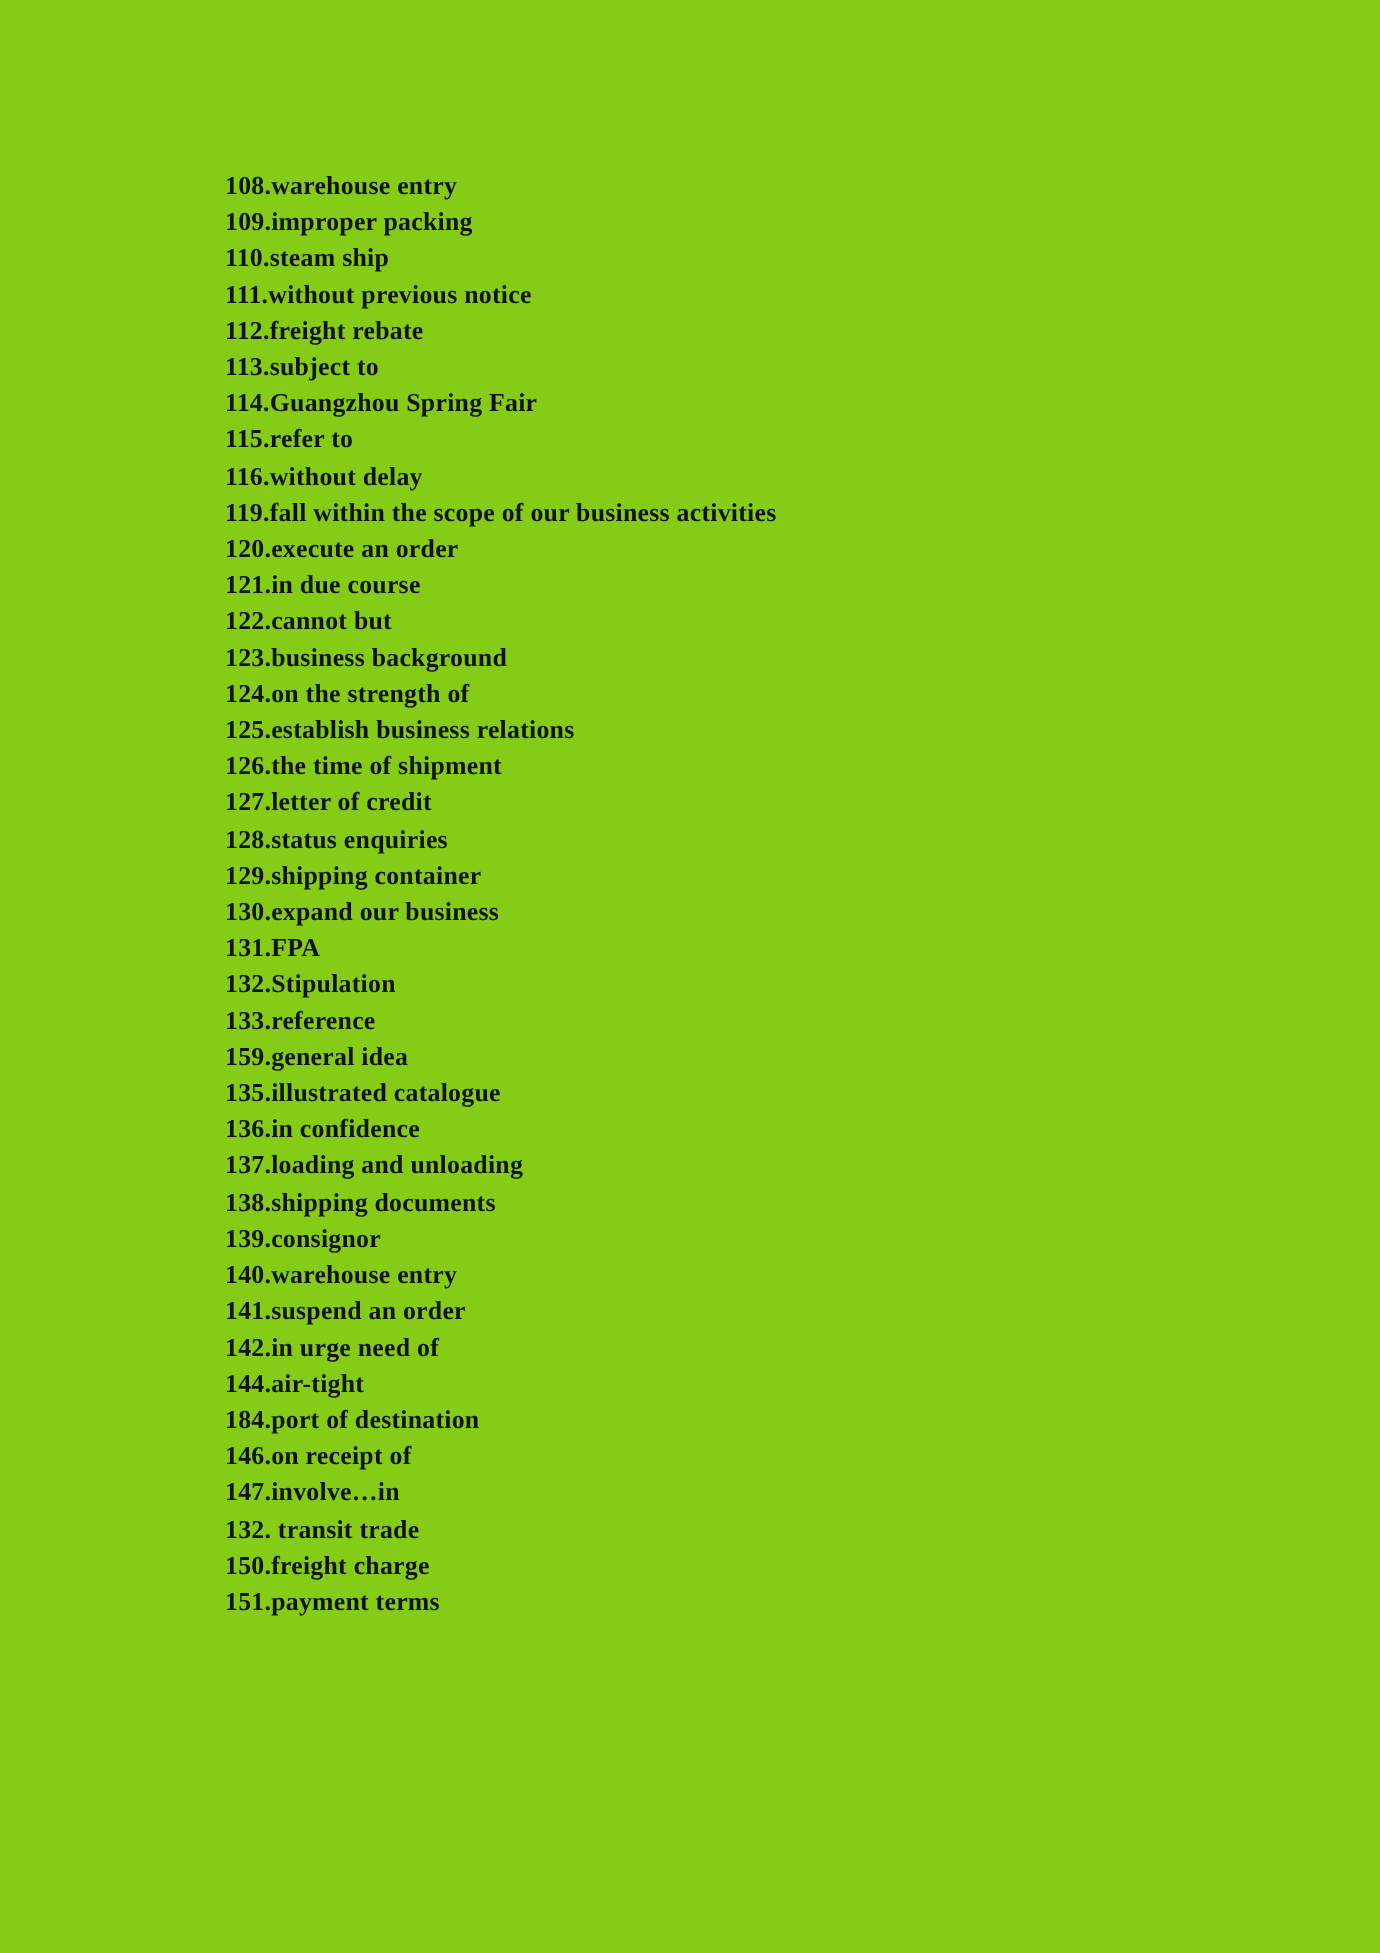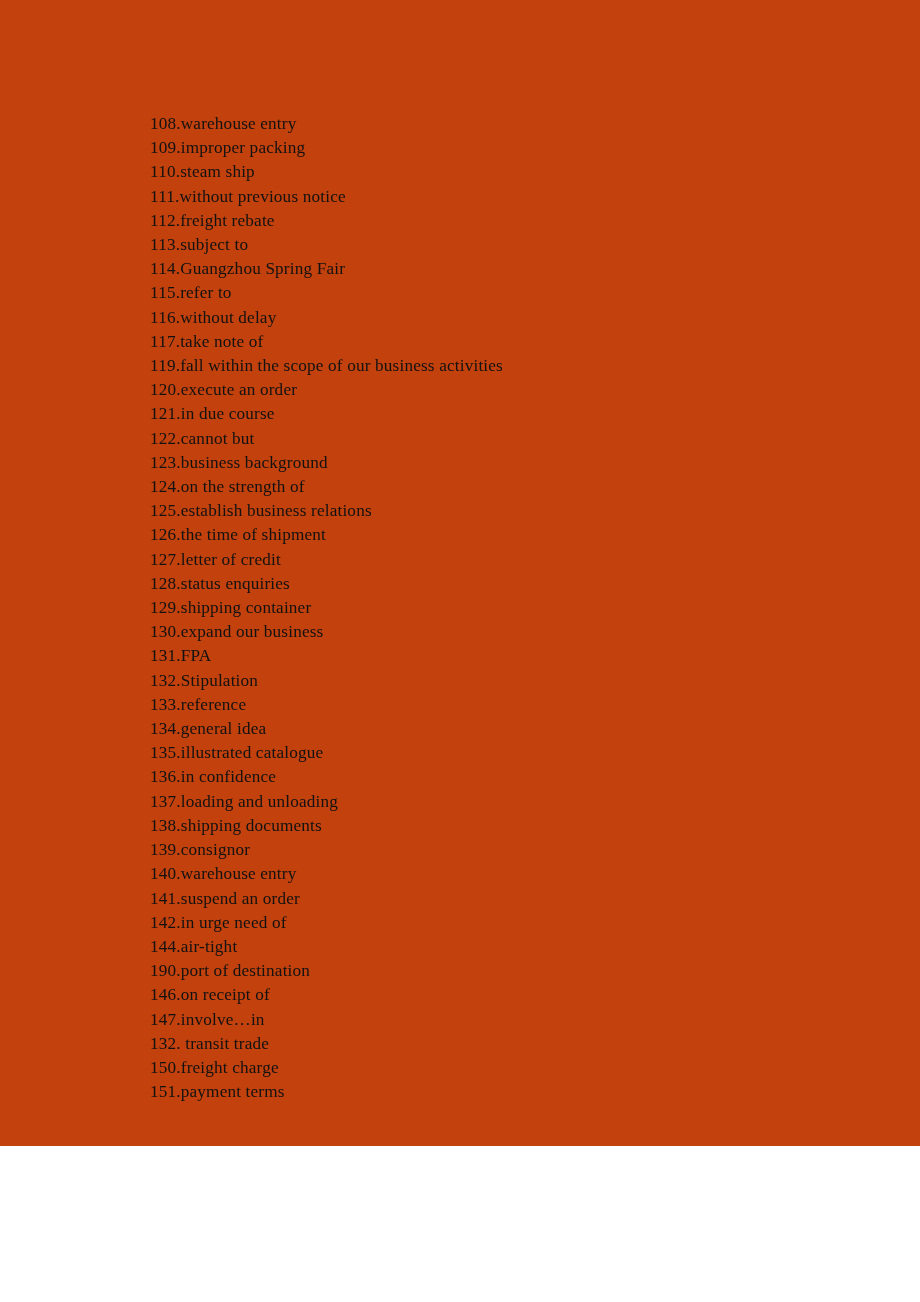--- a/index.html
+++ b/index.html
@@ -3,24 +3,25 @@
 <meta charset="utf-8">
 <style>
   html, body {
     margin: 0;
     padding: 0;
     background: #ffffff;
   }
   .page {
     position: relative;
     width: 920px;
-    height: 1146px;
-    background: #c2410c;
+    height: 1302px;
+    background: #84cc16;
     overflow: hidden;
     font-family: "Liberation Serif", "DejaVu Serif", serif;
+    font-weight: bold;
   }
   .glossary-list {
     position: absolute;
     left: 150px;
     top: 112px;
     width: 700px;
     margin: 0;
     padding: 0;
     list-style: none;
   }
@@ -40,46 +41,45 @@
   <ol class="glossary-list">
       <li class="glossary-entry">108.warehouse entry</li>
       <li class="glossary-entry">109.improper packing</li>
       <li class="glossary-entry">110.steam ship</li>
       <li class="glossary-entry">111.without previous notice</li>
       <li class="glossary-entry">112.freight rebate</li>
       <li class="glossary-entry">113.subject to</li>
       <li class="glossary-entry">114.Guangzhou Spring Fair</li>
       <li class="glossary-entry">115.refer to</li>
       <li class="glossary-entry">116.without delay</li>
-      <li class="glossary-entry">117.take note of</li>
       <li class="glossary-entry">119.fall within the scope of our business activities</li>
       <li class="glossary-entry">120.execute an order</li>
       <li class="glossary-entry">121.in due course</li>
       <li class="glossary-entry">122.cannot but</li>
       <li class="glossary-entry">123.business background</li>
       <li class="glossary-entry">124.on the strength of</li>
       <li class="glossary-entry">125.establish business relations</li>
       <li class="glossary-entry">126.the time of shipment</li>
       <li class="glossary-entry">127.letter of credit</li>
       <li class="glossary-entry">128.status enquiries</li>
       <li class="glossary-entry">129.shipping container</li>
       <li class="glossary-entry">130.expand our business</li>
       <li class="glossary-entry">131.FPA</li>
       <li class="glossary-entry">132.Stipulation</li>
       <li class="glossary-entry">133.reference</li>
-      <li class="glossary-entry">134.general idea</li>
+      <li class="glossary-entry">159.general idea</li>
       <li class="glossary-entry">135.illustrated catalogue</li>
       <li class="glossary-entry">136.in confidence</li>
       <li class="glossary-entry">137.loading and unloading</li>
       <li class="glossary-entry">138.shipping documents</li>
       <li class="glossary-entry">139.consignor</li>
       <li class="glossary-entry">140.warehouse entry</li>
       <li class="glossary-entry">141.suspend an order</li>
       <li class="glossary-entry">142.in urge need of</li>
       <li class="glossary-entry">144.air-tight</li>
-      <li class="glossary-entry">190.port of destination</li>
+      <li class="glossary-entry">184.port of destination</li>
       <li class="glossary-entry">146.on receipt of</li>
       <li class="glossary-entry">147.involve…in</li>
       <li class="glossary-entry">132. transit trade</li>
       <li class="glossary-entry">150.freight charge</li>
       <li class="glossary-entry">151.payment terms</li>
     </ol>
 </div>
 
 </body></html>

